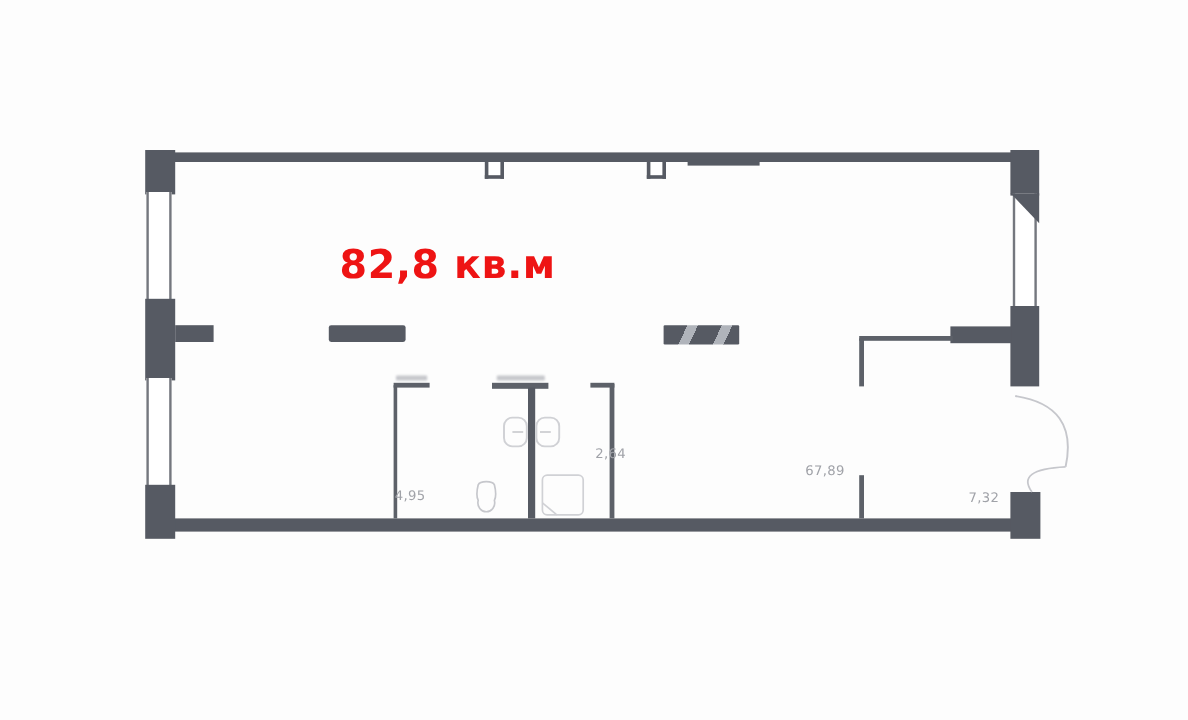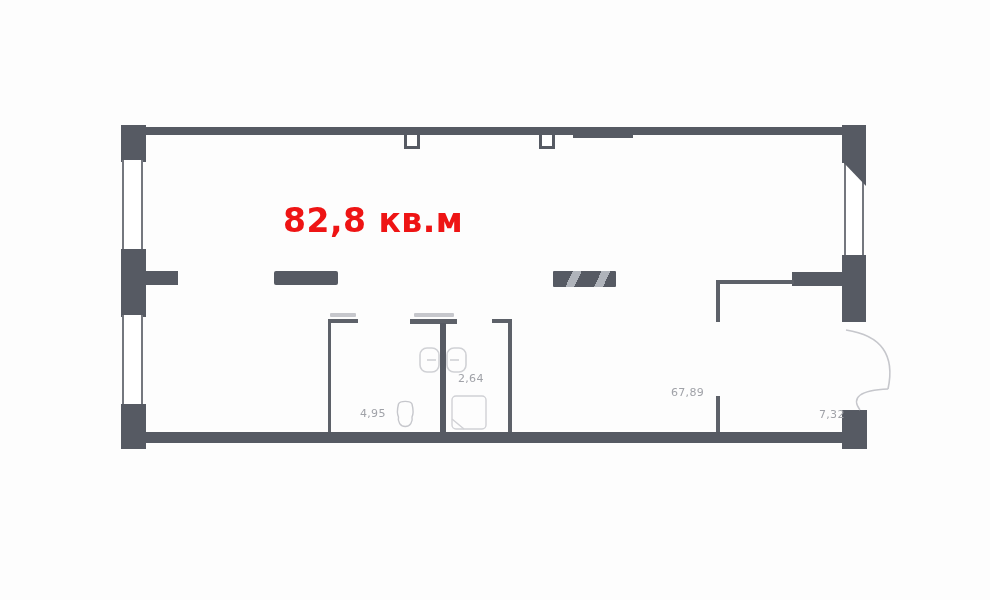--- a/index.html
+++ b/index.html
@@ -72,18 +72,18 @@
         <line x1="450" y1="360" x2="459" y2="360"></line>
       </g>
       <g fill="none" stroke="#d0d1d5" stroke-width="1.4">
         <rect x="452" y="396" width="34" height="33" rx="4"></rect>
         <line x1="452" y1="419" x2="464" y2="429"></line>
       </g>
     </svg>
 
     <div class="area-total">82,8 кв.м</div>
     <div class="room-label" style="left:671px;top:386px;">67,89</div>
-    <div class="room-label" style="left:360px;top:407px;">4,95</div>
-    <div class="room-label" style="left:458px;top:372px;">2,64</div>
-    <div class="room-label" style="left:807px;top:408px;margin-left:12px;">7,32</div>
+    <div class="room-label" style="left:329px;top:407px;">4,95</div>
+    <div class="room-label" style="left:496px;top:372px;">2,64</div>
+    <div class="room-label" style="left:807px;top:408px;">7,32</div>
 
   </div>
 </div>
 
 </body></html>

